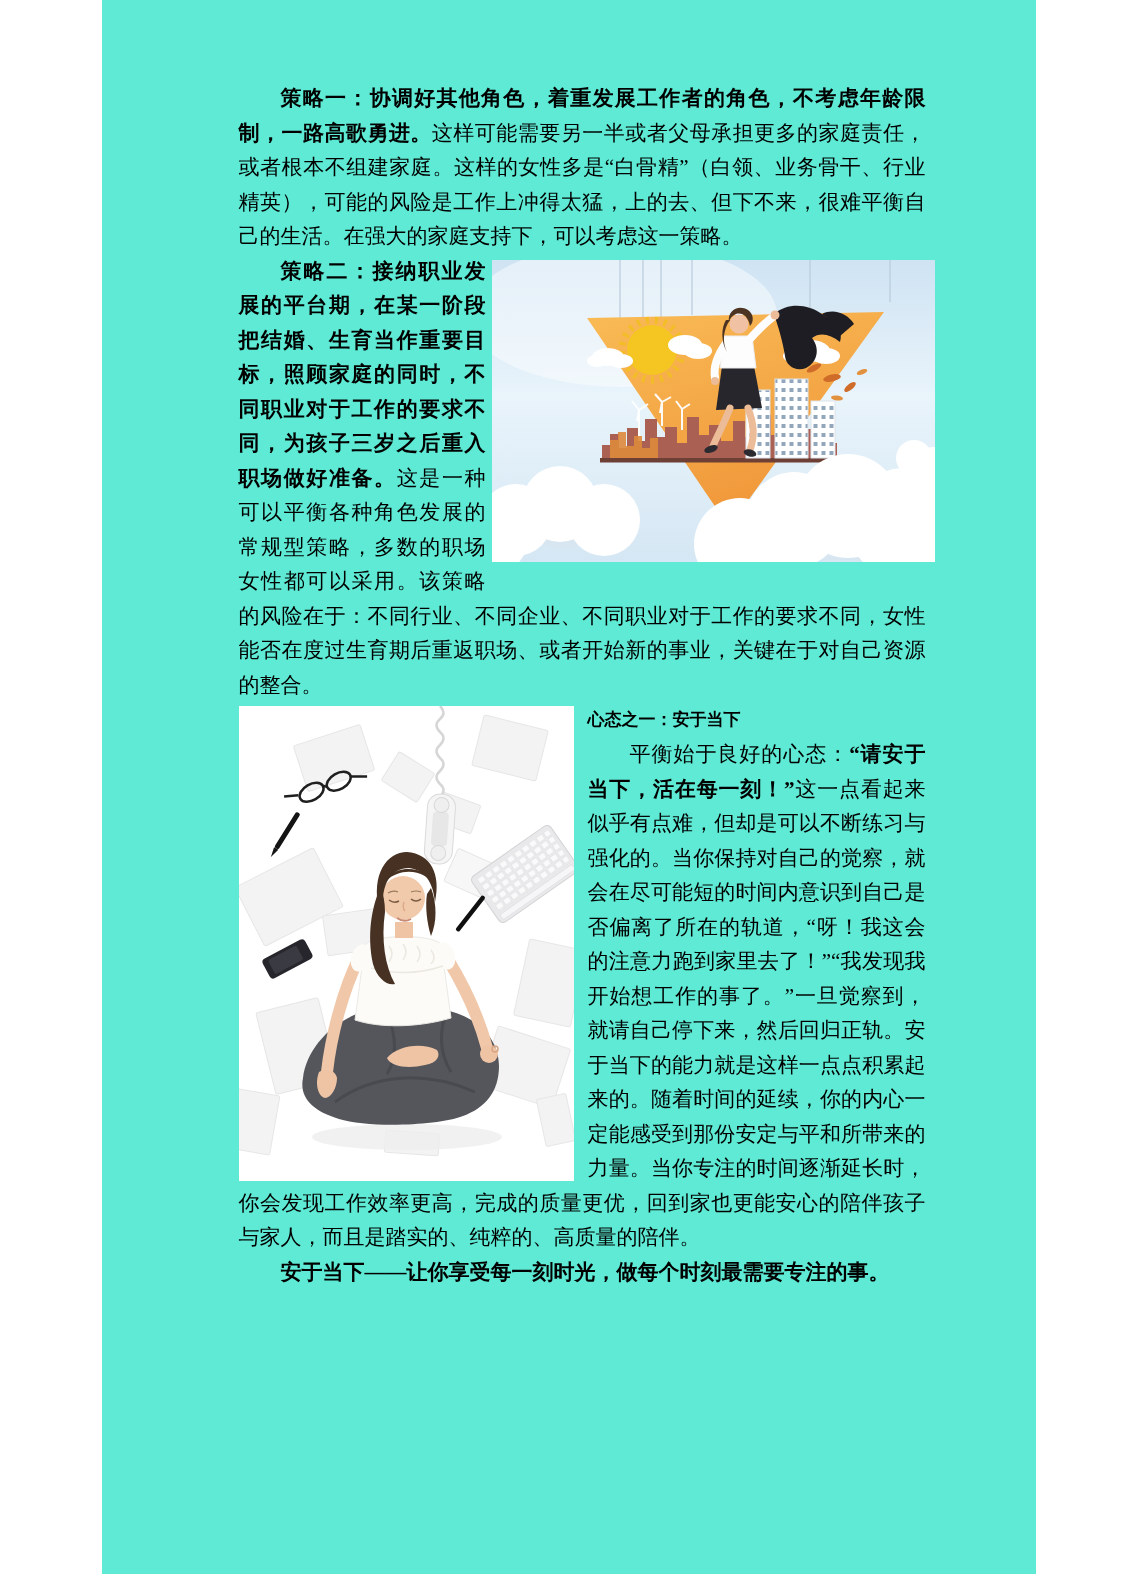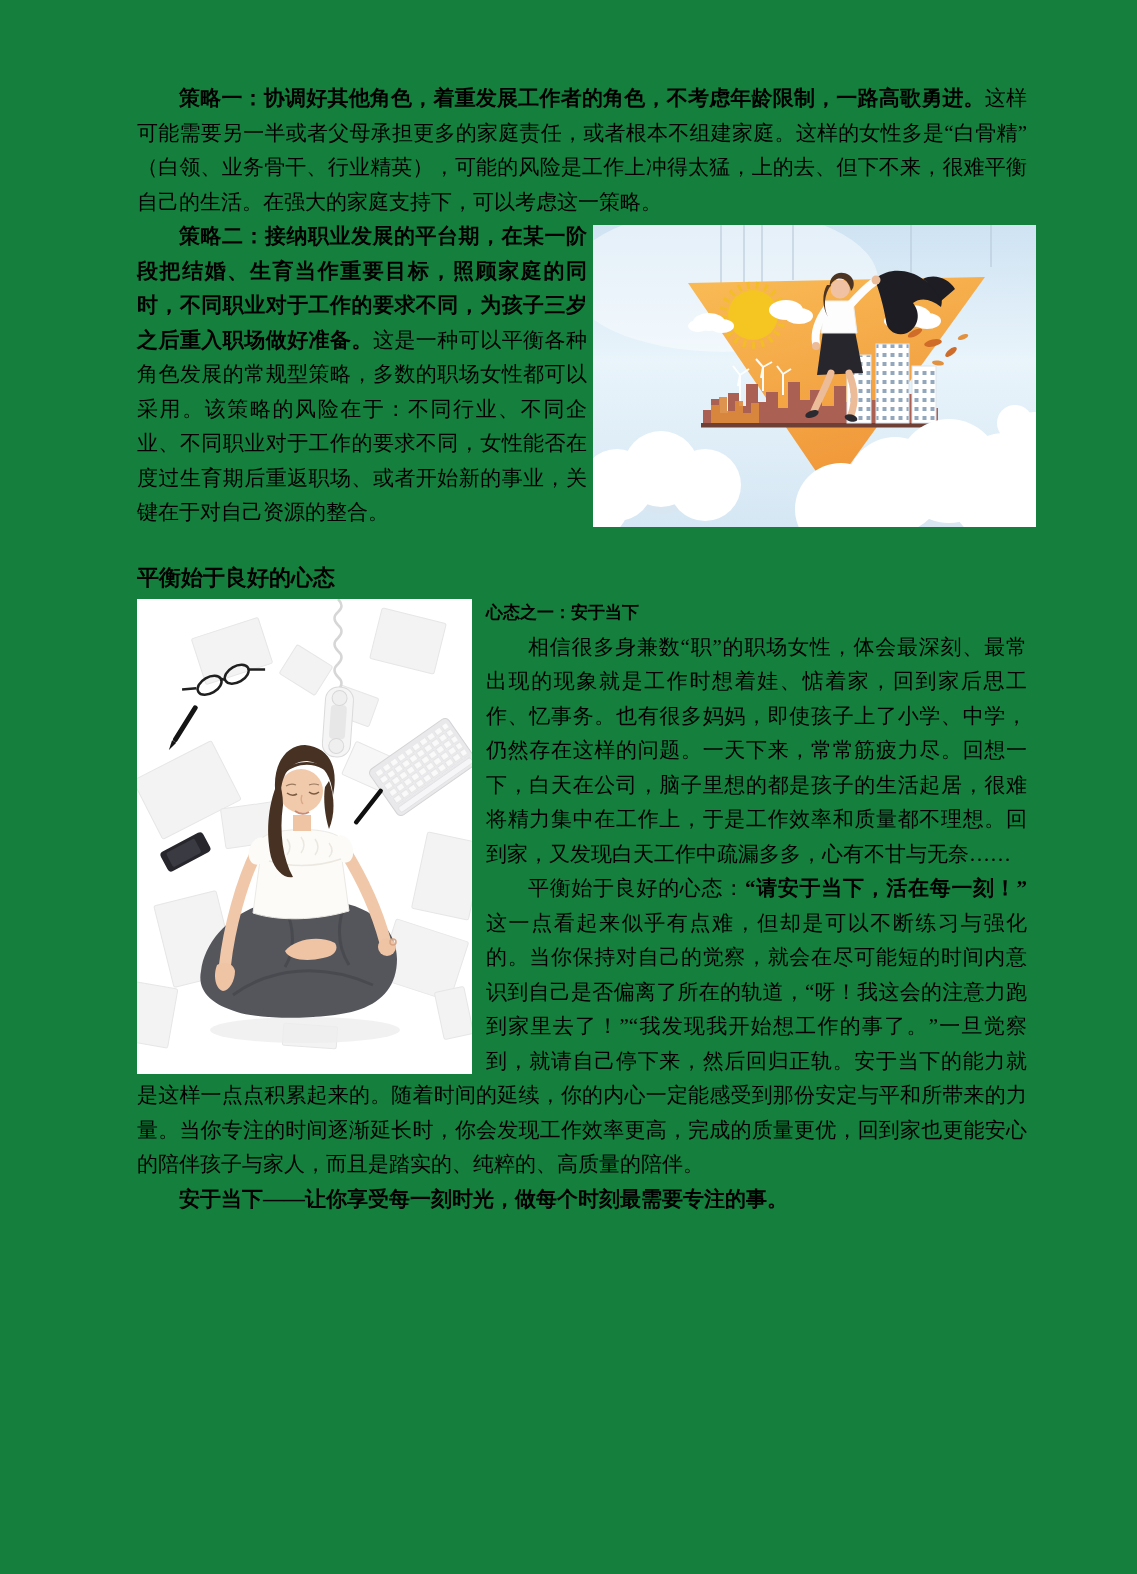--- a/index.html
+++ b/index.html
@@ -1,22 +1,22 @@
 <!DOCTYPE html>
 <html lang="zh"><head>
 <meta charset="utf-8">
 <style>
   html,body{margin:0;padding:0;background:#ffffff;}
   .page{
     position:relative;
-    width:1137px;height:1574px;
+    width:934px;height:1574px;
     box-sizing:border-box;
     margin:0 auto;
     padding:81px 110px 40px 137px;
-    background:#15803d;
+    background:#5eead4;
     color:#000000;
     font-family:"Liberation Serif","DejaVu Serif",serif;
     font-size:21px;
     line-height:34.5px;
     text-align:justify;
     overflow:hidden;
   }
   p.para{margin:0;text-indent:42px;}
   p.para b, .closing b{font-weight:700;}
   h2.section{margin:30px 0 0 0;font-size:22px;line-height:35px;font-weight:700;text-align:left;}
@@ -148,21 +148,20 @@
         <circle cx="422" cy="198" r="18"></circle>
           <circle cx="441" cy="209" r="22"></circle>
       </g>
     </svg>
   </div>
 
   <p class="para"><b>策略二：接纳职业发展的平台期，在某一阶段把结婚、生育当作重要目标，照顾家庭的同时，不同职业对于工作的要求不同，为孩子三岁之后重入职场做好准备。</b><span>这是一种可以平衡各种角色发展的常规型策略，多数的职场女性都可以采用。该策略的风险在于：不同行业、不同企业、不同职业对于工作的要求不同，女性能否在度过生育期后重返职场、或者开始新的事业，关键在于对自己资源的整合。</span></p>
 
 
 
-  <h2 class="section">平衡始于良好的心态</h2>
 
   <div class="illus illus-left" role="img" aria-label="照片：女性盘腿冥想，周围飘散文件、电话听筒、键盘、眼镜、笔等办公用品">
     <svg viewBox="0 0 335 475" xmlns="http://www.w3.org/2000/svg">
       <defs>
         <pattern id="keys" width="9" height="8" patternUnits="userSpaceOnUse">
           <rect width="9" height="8" fill="#ececee"></rect>
           <rect x="0.8" y="0.8" width="7" height="6" fill="#fafafa" stroke="#d9d9db" stroke-width="0.5"></rect>
         </pattern>
       </defs>
       <rect width="335" height="475" fill="#ffffff"></rect>
@@ -239,19 +238,18 @@
         <path d="M150,194 q5,4 10,1 M172,193 q5,4 10,0" stroke="#7c5b43" stroke-width="1.6" fill="none"></path>
         <path d="M149,187 q5,-3 10,-1 M172,186 q5,-2 10,0" stroke="#9b7a5e" stroke-width="1.2" fill="none"></path>
         <path d="M165,196 q-2,6 1,9" stroke="#d9a98a" stroke-width="1.4" fill="none"></path>
         <path d="M158,212 q7,5 14,1" stroke="#c98a74" stroke-width="2" fill="none"></path>
       </g>
     </svg>
   </div>
 
   <h3 class="sub">心态之一：安于当下</h3>
 
-  <p class="para">相信很多身兼数“职”的职场女性，体会最深刻、最常出现的现象就是工作时想着娃、惦着家，回到家后思工作、忆事务。也有很多妈妈，即使孩子上了小学、中学，仍然存在这样的问题。一天下来，常常筋疲力尽。回想一下，白天在公司，脑子里想的都是孩子的生活起居，很难将精力集中在工作上，于是工作效率和质量都不理想。回到家，又发现白天工作中疏漏多多，心有不甘与无奈……</p>
 
   <p class="para"><span>平衡始于良好的心态：</span><b>“请安于当下，活在每一刻！”</b><span>这一点看起来似乎有点难，但却是可以不断练习与强化的。当你保持对自己的觉察，就会在尽可能短的时间内意识到自己是否偏离了所在的轨道，“呀！我这会的注意力跑到家里去了！”“我发现我开始想工作的事了。”一旦觉察到，就请自己停下来，然后回归正轨。安于当下的能力就是这样一点点积累起来的。随着时间的延续，你的内心一定能感受到那份安定与平和所带来的力量。当你专注的时间逐渐延长时，你会发现工作效率更高，完成的质量更优，回到家也更能安心的陪伴孩子与家人，而且是踏实的、纯粹的、高质量的陪伴。</span></p>
 
   <p class="closing"><b>安于当下——让你享受每一刻时光，做每个时刻最需要专注的事。</b></p>
 
 </div>
 
 </body></html>

